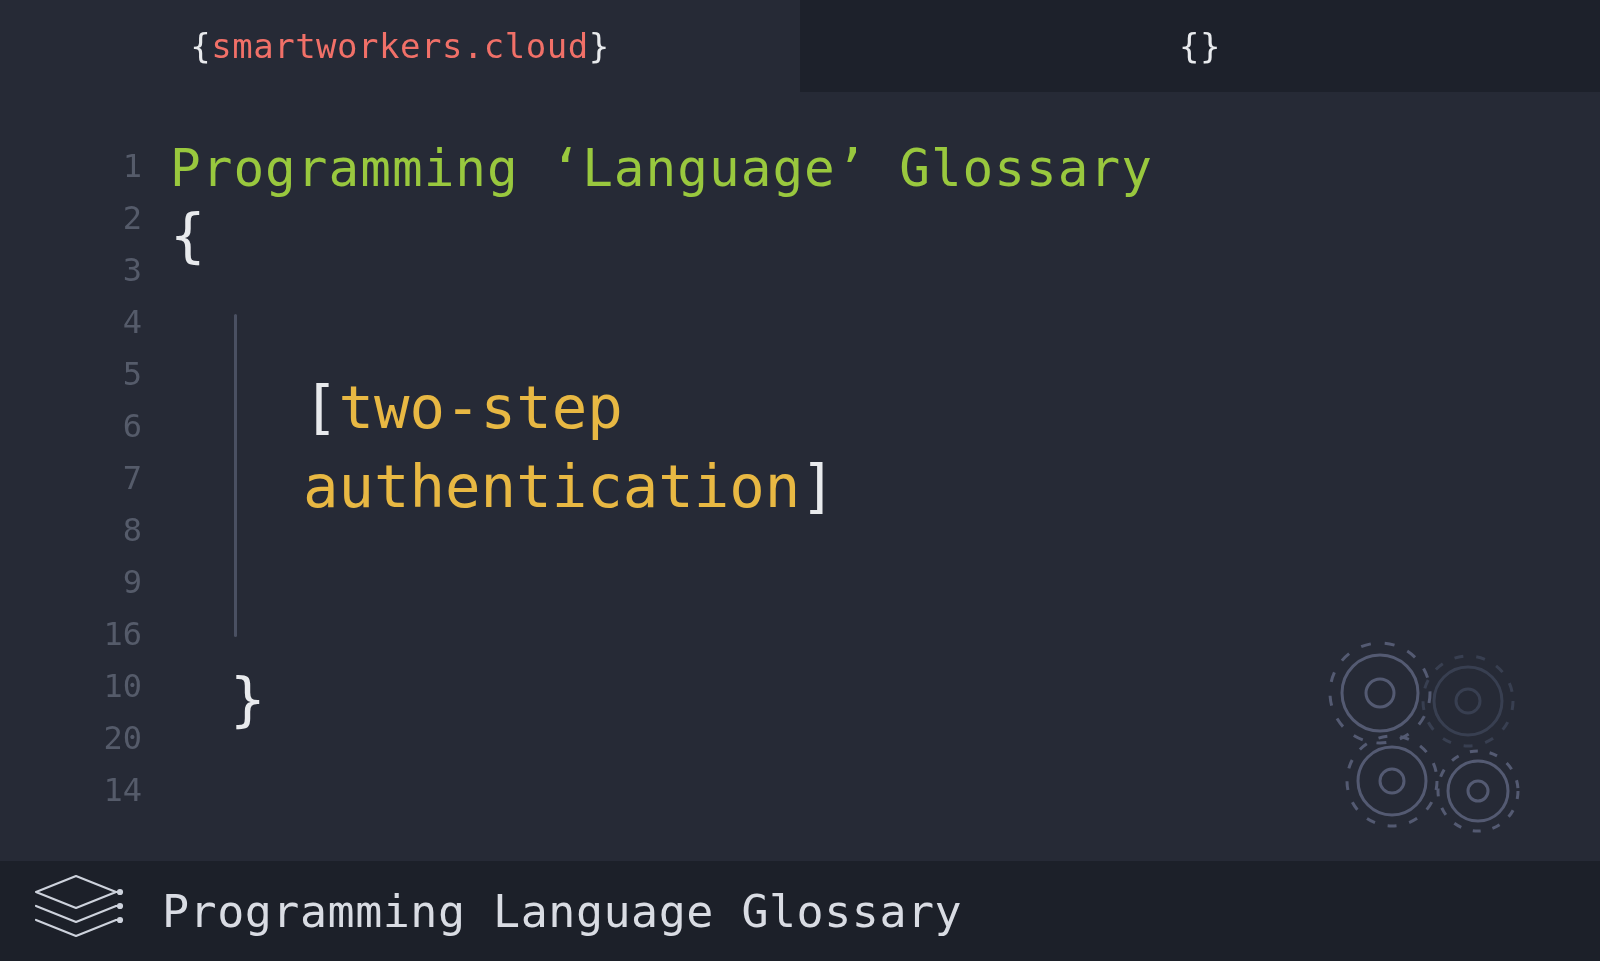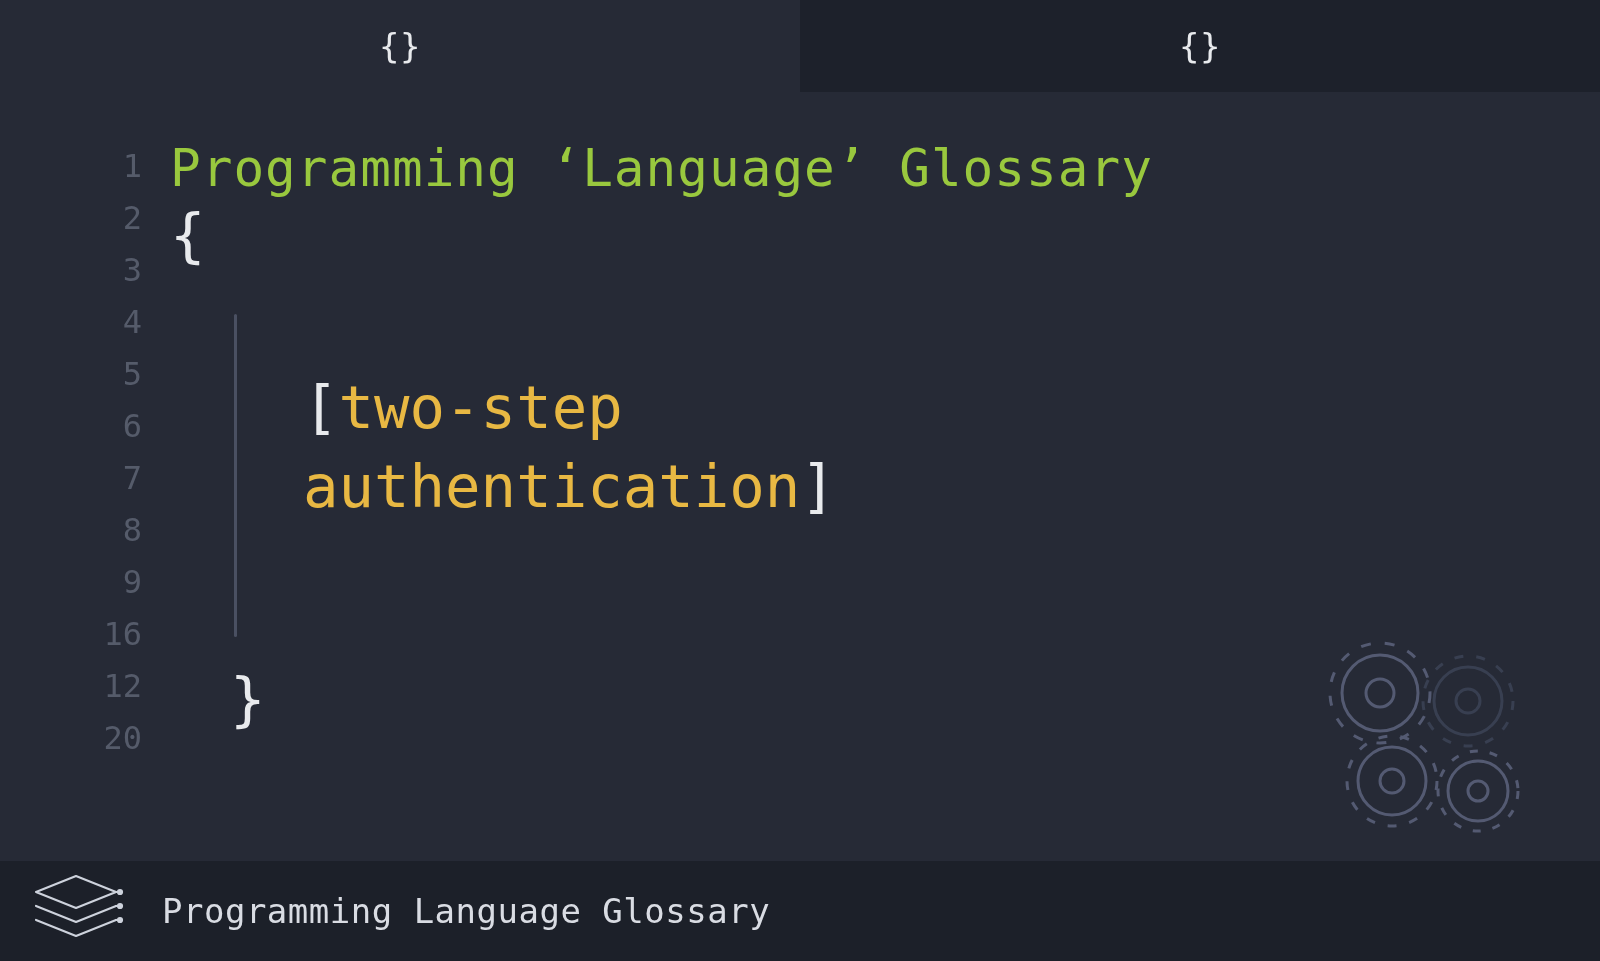--- a/index.html
+++ b/index.html
@@ -42,54 +42,56 @@
   .vbar{width:3px;background:#4a5062;border-radius:2px;margin-left:64px;margin-right:66px;align-self:stretch;min-height:300px;}
   .term-wrap{font-size:59px;line-height:1.35;color:var(--brace);padding-top:54px;padding-bottom:110px;}
   .term-wrap .sq{color:var(--brace);}
   .term-wrap .term{color:var(--yellow);}
 
   
   .gears{position:absolute;right:52px;bottom:20px;opacity:.9;}
 
   
   .footer{height:100px;background:var(--footer);display:flex;align-items:center;padding-left:28px;gap:38px;}
-  .footer .label{color:var(--foot-text);font-size:34px;letter-spacing:.5px;}
+  .footer .label{color:var(--foot-text);font-size:45px;letter-spacing:.5px;}
 
   .stack-icon{display:block;}
 </style>
 </head>
 <body>
 
 <div class="layer">
 
   <div class="tabs">
     <div class="tab left">
       <span class="br">{</span>
+        <span class="name">smartworkers.cloud</span>
         <span class="br">}</span>
     </div>
     <div class="tab right inactive">
       <span class="br">{</span>
         <span class="br">}</span>
     </div>
   </div>
 
   <div class="editor">
     <div class="gutter" id="gutter">
         <div>1</div>
         <div>2</div>
         <div>3</div>
         <div>4</div>
         <div>5</div>
         <div>6</div>
         <div>7</div>
         <div>8</div>
         <div>9</div>
         <div>16</div>
-        <div>12</div>
+        <div>10</div>
         <div>20</div>
+        <div>14</div>
       </div>
 
     <div class="codecol">
       <div class="title">Programming ‘Language’ Glossary</div>
       <div class="open-brace">{</div>
 
       <div class="block">
         <div class="vbar"></div>
         <div class="term-wrap">
           <span class="sq">[</span><span class="term">two-step</span><br>

